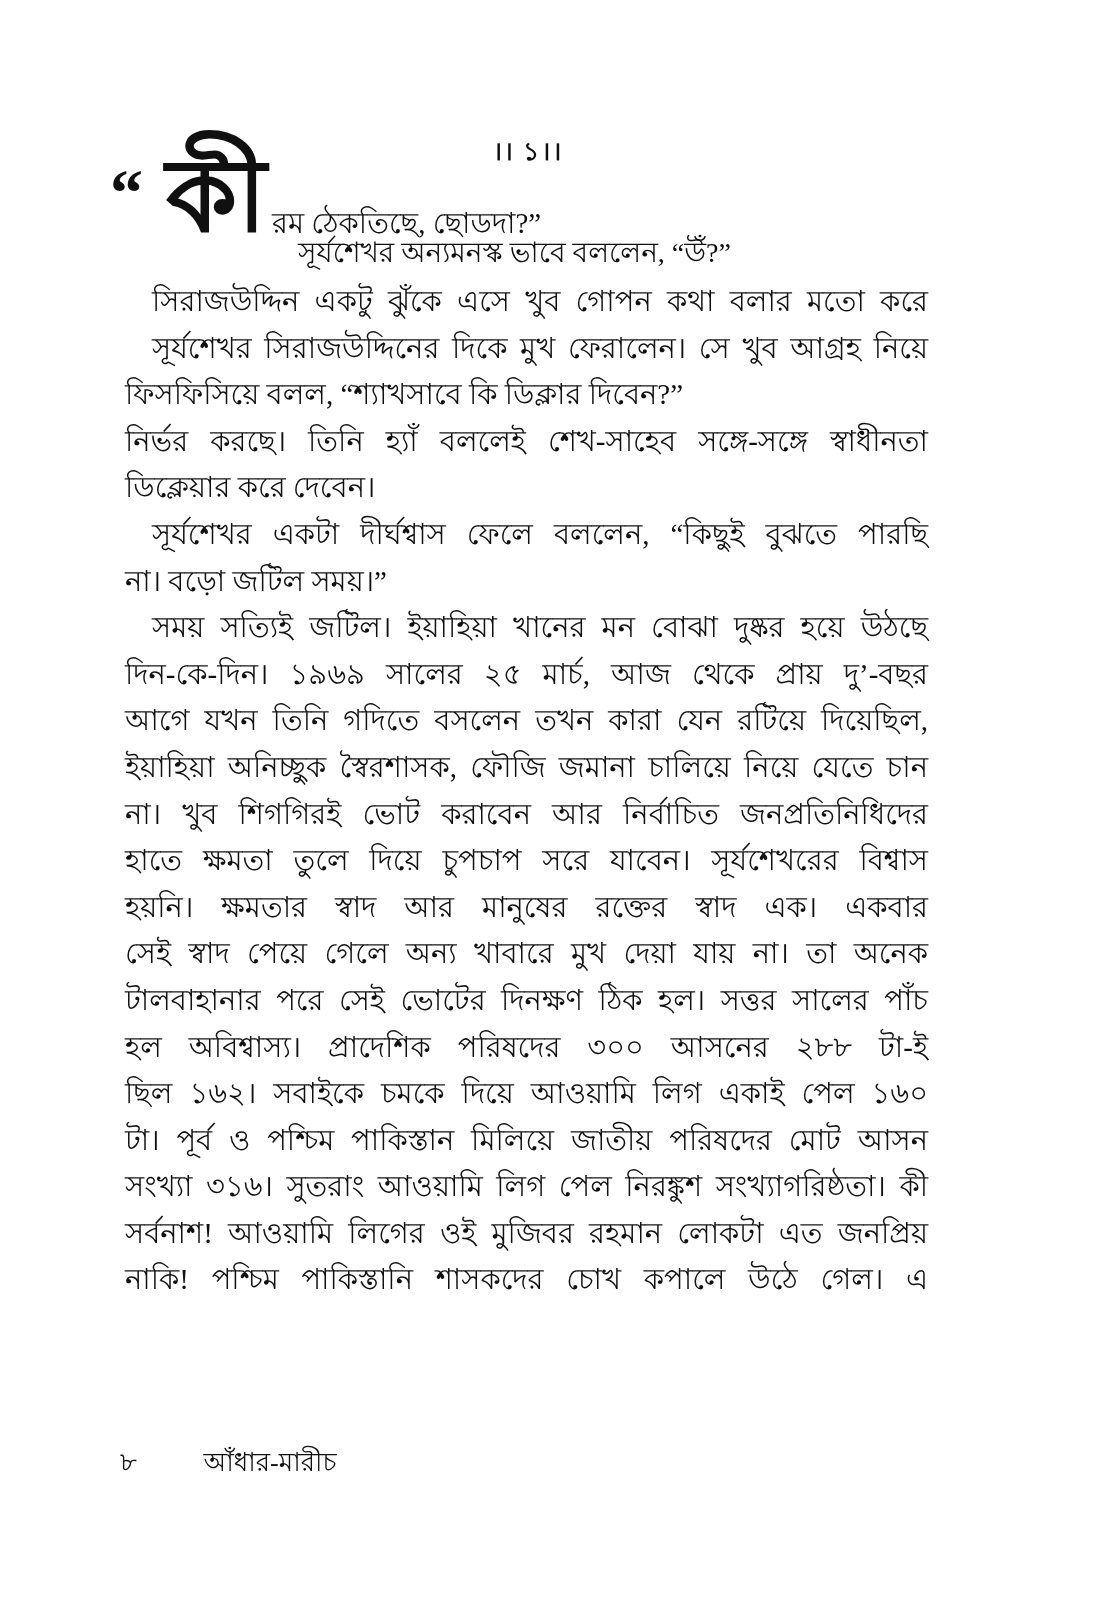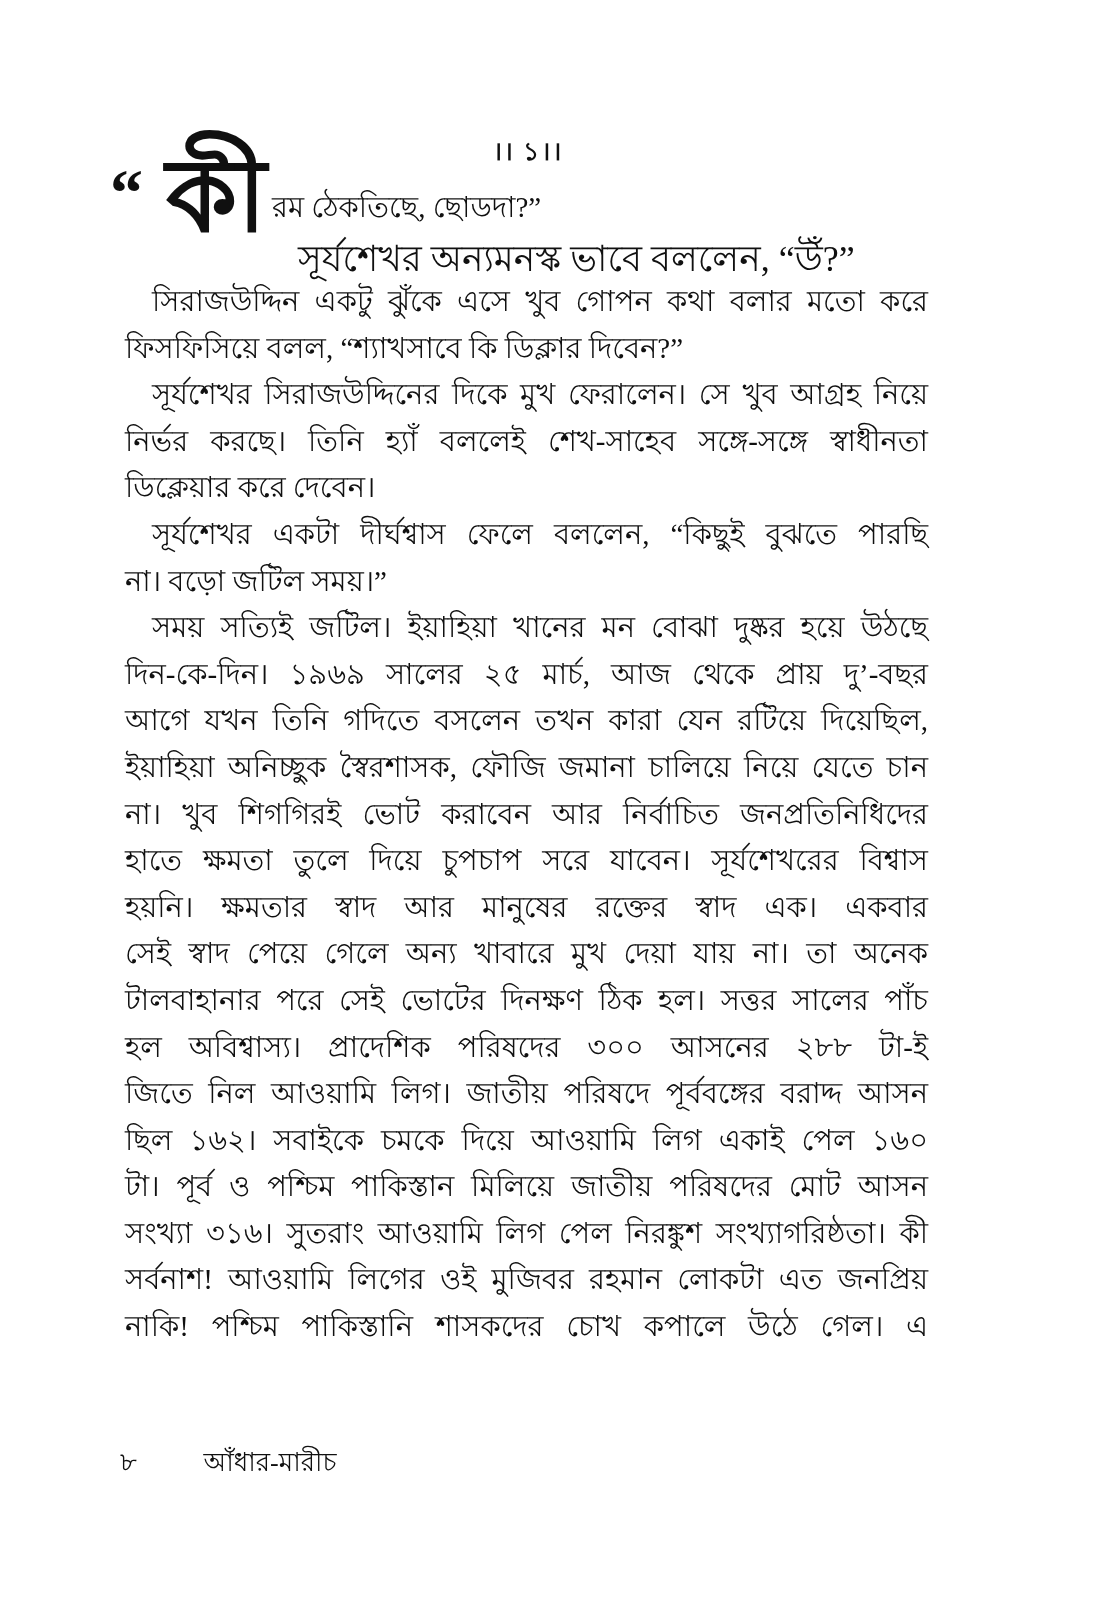--- a/index.html
+++ b/index.html
@@ -29,28 +29,28 @@
   }
   .drop-letter{
     position:absolute;
     left:166px;top:146px;
     font-size:102px;
     font-weight:700;
     line-height:1;
   }
   .open-line-1{
     position:absolute;
-    left:272px;top:184px;
+    left:272px;top:200px;
     font-size:29px;
     white-space:nowrap;
   }
   .open-line-2{
     position:absolute;
     left:298px;top:231px;
-    font-size:36px;
+    font-size:28px;
     white-space:nowrap;
   }
   .body-text{
     position:absolute;
     top:278px;left:125px;width:803px;
   }
   .bline{
     height:46.6px;
     line-height:46.6px;
     font-size:29px;
@@ -84,37 +84,36 @@
   <span class="drop-quote">“</span>
 
   <span class="drop-letter">কী</span>
 
   <div class="open-line-1">রম ঠেকতিছে, ছোডদা?”</div>
 
   <div class="open-line-2">সূর্যশেখর অন্যমনস্ক ভাবে বললেন, “উঁ?”</div>
 
   <div class="body-text">
       <div class="bline just indent">সিরাজউদ্দিন একটু ঝুঁকে এসে খুব গোপন কথা বলার মতো করে</div>
+      <div class="bline just indent">সূর্যশেখর সিরাজউদ্দিনের দিকে মুখ ফেরালেন। সে খুব আগ্রহ নিয়ে</div>
       <div class="bline left">ফিসফিসিয়ে বলল, “শ্যাখসাবে কি ডিক্লার দিবেন?”</div>
-      <div class="bline just indent">সূর্যশেখর সিরাজউদ্দিনের দিকে মুখ ফেরালেন। সে খুব আগ্রহ নিয়ে</div>
       <div class="bline just">নির্ভর করছে। তিনি হ্যাঁ বললেই শেখ-সাহেব সঙ্গে-সঙ্গে স্বাধীনতা</div>
       <div class="bline left">ডিক্লেয়ার করে দেবেন।</div>
       <div class="bline just indent">সূর্যশেখর একটা দীর্ঘশ্বাস ফেলে বললেন, “কিছুই বুঝতে পারছি</div>
       <div class="bline left">না। বড়ো জটিল সময়।”</div>
       <div class="bline just indent">সময় সত্যিই জটিল। ইয়াহিয়া খানের মন বোঝা দুষ্কর হয়ে উঠছে</div>
       <div class="bline just">দিন-কে-দিন। ১৯৬৯ সালের ২৫ মার্চ, আজ থেকে প্রায় দু’-বছর</div>
       <div class="bline just">আগে যখন তিনি গদিতে বসলেন তখন কারা যেন রটিয়ে দিয়েছিল,</div>
       <div class="bline just">ইয়াহিয়া অনিচ্ছুক স্বৈরশাসক, ফৌজি জমানা চালিয়ে নিয়ে যেতে চান</div>
       <div class="bline just">না। খুব শিগগিরই ভোট করাবেন আর নির্বাচিত জনপ্রতিনিধিদের</div>
       <div class="bline just">হাতে ক্ষমতা তুলে দিয়ে চুপচাপ সরে যাবেন। সূর্যশেখরের বিশ্বাস</div>
       <div class="bline just">হয়নি। ক্ষমতার স্বাদ আর মানুষের রক্তের স্বাদ এক। একবার</div>
       <div class="bline just">সেই স্বাদ পেয়ে গেলে অন্য খাবারে মুখ দেয়া যায় না। তা অনেক</div>
       <div class="bline just">টালবাহানার পরে সেই ভোটের দিনক্ষণ ঠিক হল। সত্তর সালের পাঁচ</div>
       <div class="bline just">হল অবিশ্বাস্য। প্রাদেশিক পরিষদের ৩০০ আসনের ২৮৮ টা-ই</div>
-      <div class="bline just">জিতে নিল আওয়ামি লিগ। জাতীয় পরিষদে পূর্ববঙ্গের বরাদ্দ আসন</div>
       <div class="bline just">ছিল ১৬২। সবাইকে চমকে দিয়ে আওয়ামি লিগ একাই পেল ১৬০</div>
       <div class="bline just">টা। পূর্ব ও পশ্চিম পাকিস্তান মিলিয়ে জাতীয় পরিষদের মোট আসন</div>
       <div class="bline just">সংখ্যা ৩১৬। সুতরাং আওয়ামি লিগ পেল নিরঙ্কুশ সংখ্যাগরিষ্ঠতা। কী</div>
       <div class="bline just">সর্বনাশ! আওয়ামি লিগের ওই মুজিবর রহমান লোকটা এত জনপ্রিয়</div>
       <div class="bline just">নাকি! পশ্চিম পাকিস্তানি শাসকদের চোখ কপালে উঠে গেল। এ</div>
     </div>
 
   <div class="page-footer">
     <span class="num">৮</span>
     <span class="title">আঁধার-মারীচ</span>

